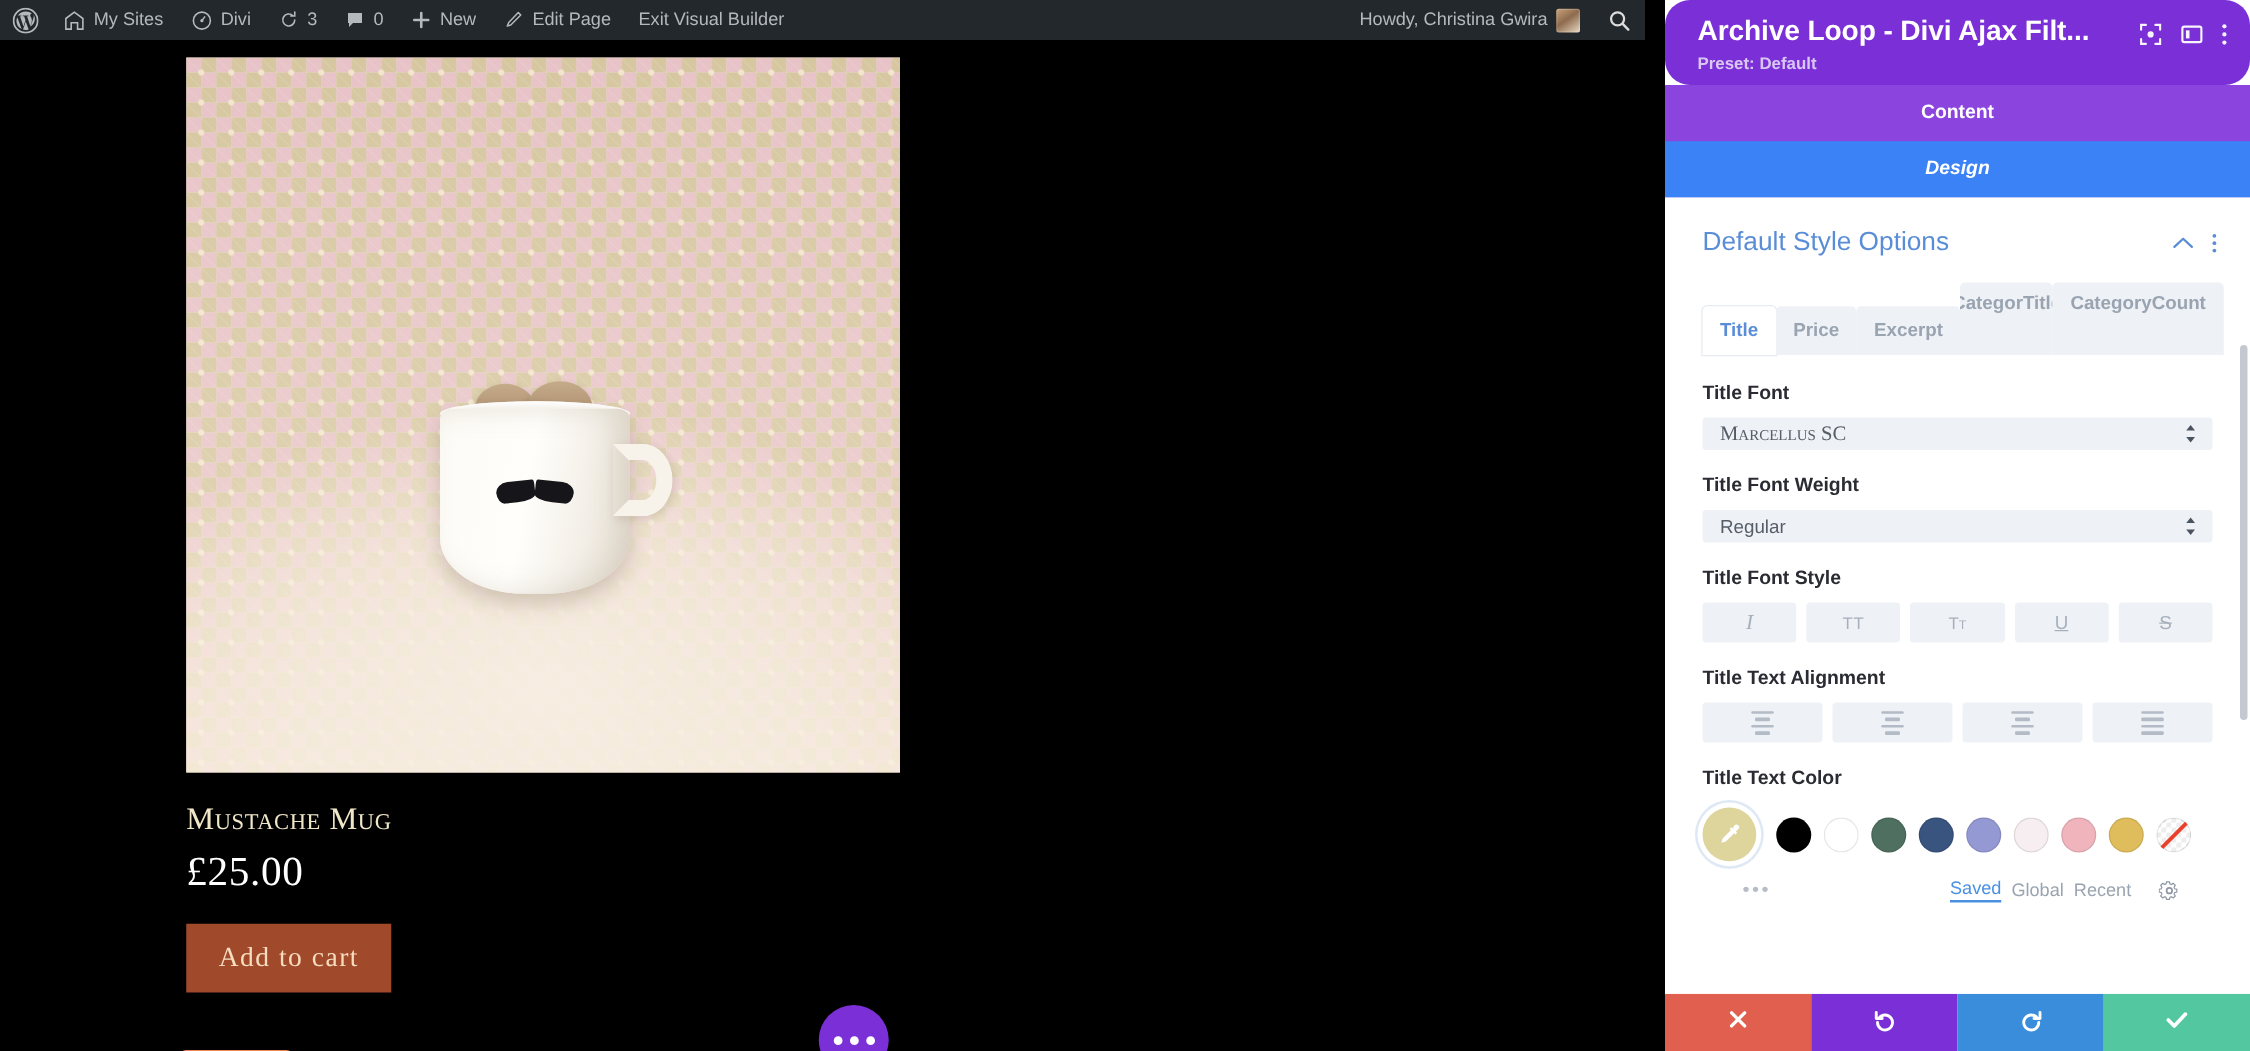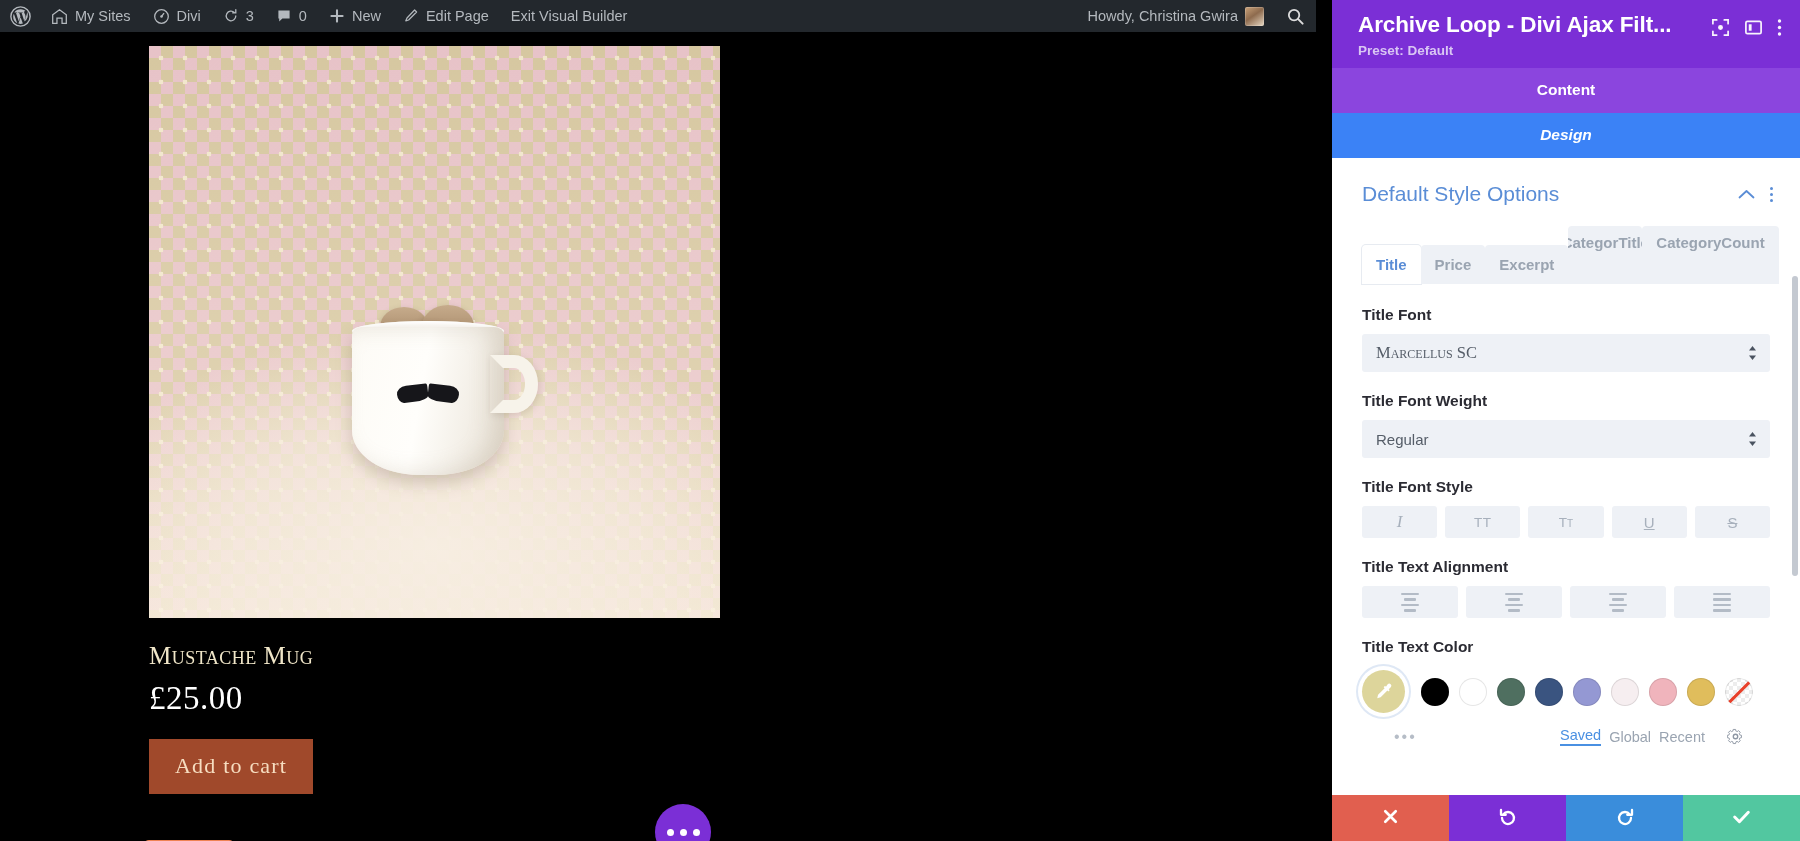--- a/index.html
+++ b/index.html
@@ -192,21 +192,21 @@
     position: absolute; top: 0; right: 0;
     width: 468px; height: 841px;
     background: #fff;
     display: flex; flex-direction: column;
     box-shadow: -2px 0 12px rgba(0,0,0,.25);
     z-index: 50;
   }
   .panel-head {
     background: #7b2fd6;
     padding: 12px 18px 10px 26px;
-    display: flex; align-items: flex-start;
+    display: flex; align-items: flex-start; border-radius: 20px;
   }
   .panel-titles { flex: 1; min-width: 0; }
   .panel-title {
     color: #fff; font-size: 22.5px; font-weight: bold;
     white-space: nowrap; overflow: hidden; text-overflow: clip;
     letter-spacing: -.1px;
   }
   .panel-preset {
     color: #d9c6f3; font-size: 13.5px; margin-top: 5px;
     font-weight: bold; cursor: pointer;
@@ -257,21 +257,21 @@
   .fields { padding: 22px 30px 0 30px; }
   .field { margin-bottom: 20px; }
   .field-label {
     color: #2b2b33; font-size: 15.5px; font-weight: bold;
     margin-bottom: 10px;
   }
   .select {
     position: relative;
     background: #eef1f6;
     border-radius: 3px;
-    height: 38px;
+    height: 26px;
     display: flex; align-items: center;
     padding: 0 34px 0 14px;
     color: #555d68; font-size: 15px;
     cursor: pointer;
   }
   .select .val-smallcaps { font-variant: small-caps; font-family: "Liberation Serif", serif; font-size: 16.5px; }
   .select .spinner {
     position: absolute; right: 13px; top: 50%; transform: translateY(-50%);
     color: #4a5360; line-height: 0;
   }

